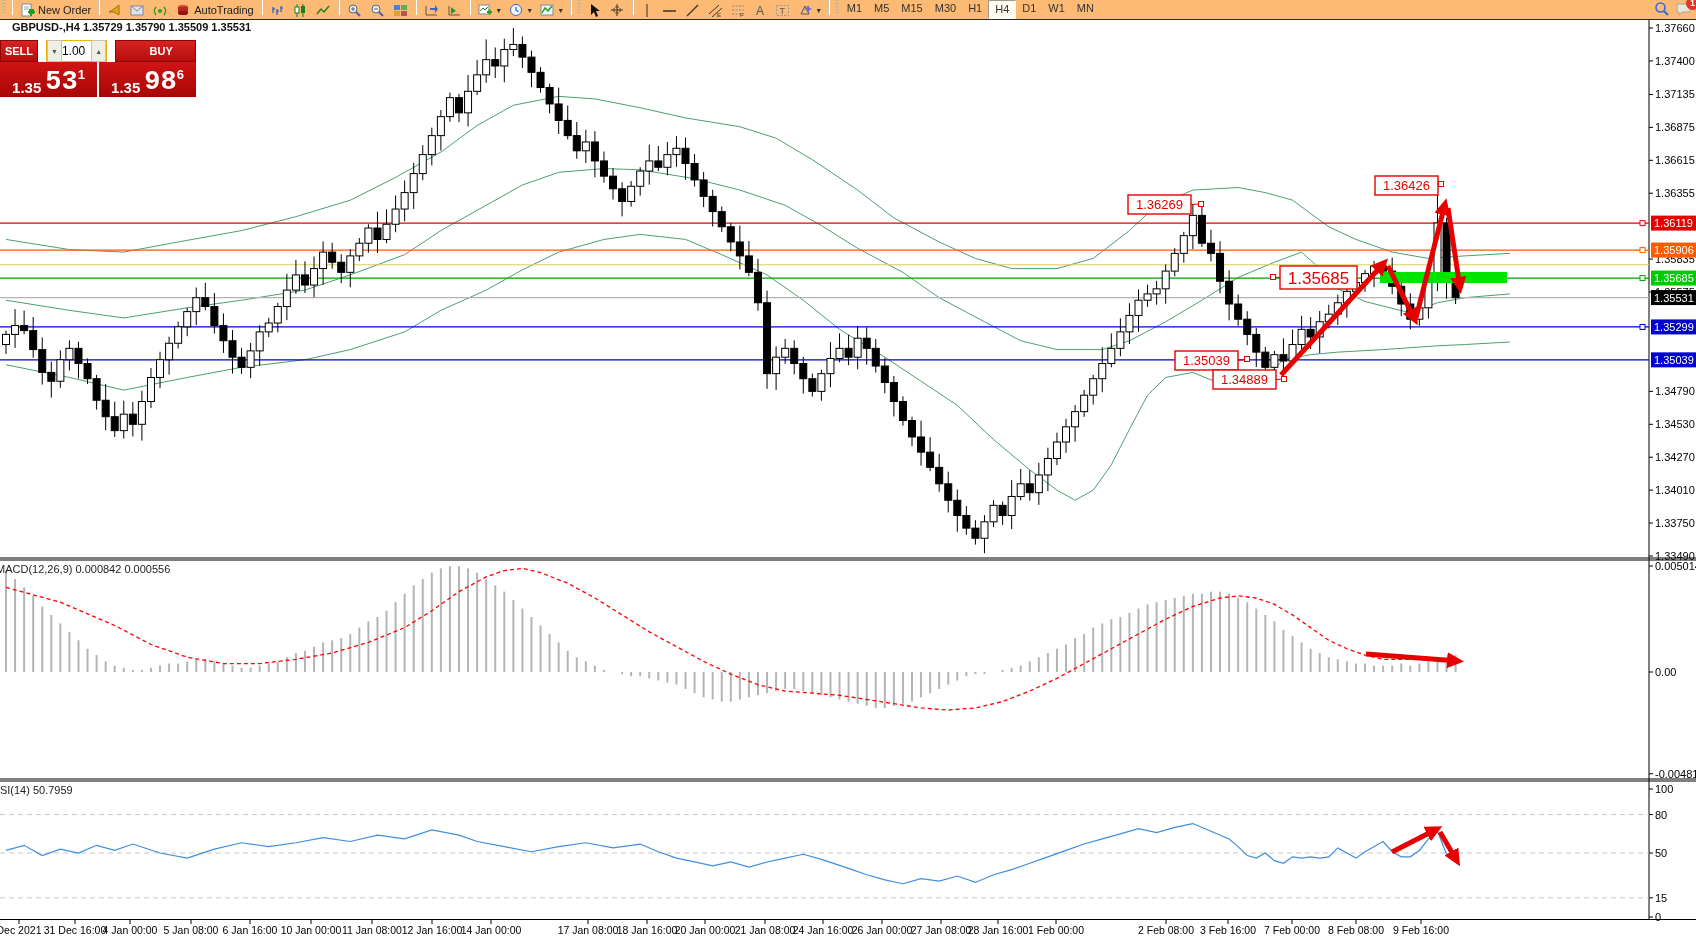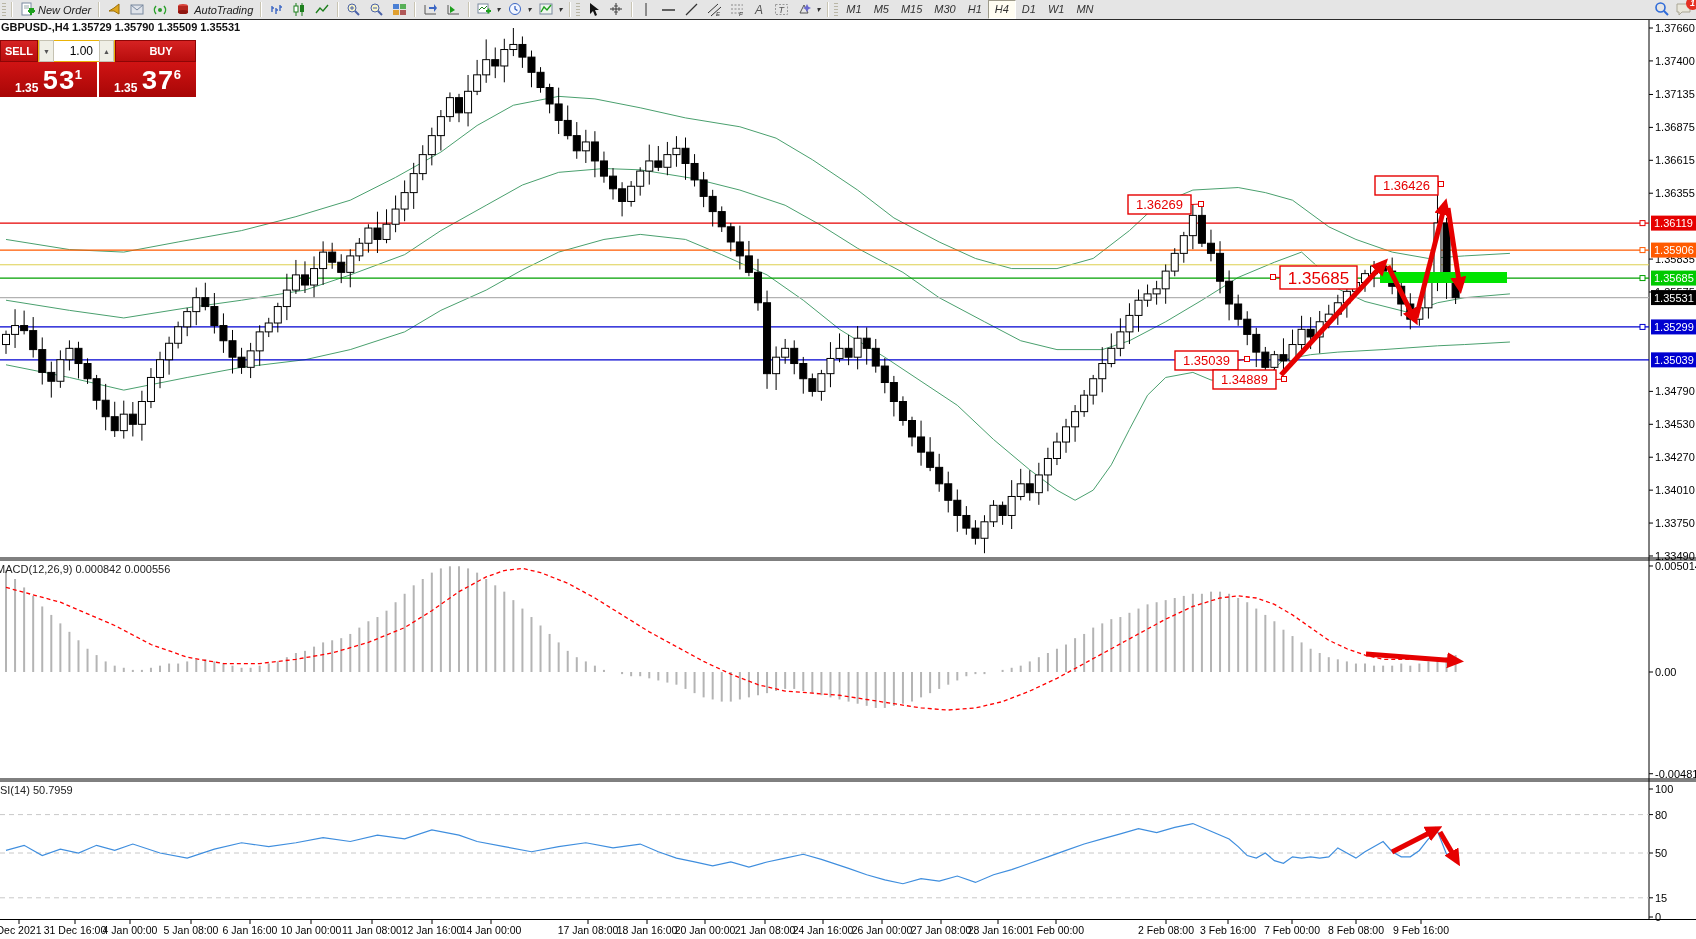--- a/index.html
+++ b/index.html
@@ -1,57 +1,57 @@
 <!DOCTYPE html>
 <html><head>
 <meta charset="utf-8">
 <style>
   html,body{margin:0;padding:0;}
   body{width:1696px;height:939px;overflow:hidden;background:#fff;
        font-family:"Liberation Sans", sans-serif;-webkit-font-smoothing:none;}
   #app{position:relative;width:1696px;height:939px;}
   
-  #toolbar{position:relative;z-index:5;height:19px;background:#e5e5e5;
-           border-bottom:1px solid #2b2b2b;display:flex;align-items:center;
-           font-size:11px;color:#222;user-select:none;font-style:italic;}
+  #toolbar{position:relative;z-index:5;height:19px;background:#fdba74;
+           border-bottom:1px solid #2b2b2b;display:flex;
+           font-size:11px;color:#222;user-select:none;}
   .grip{width:4px;height:14px;margin:0 2px;
         background:repeating-linear-gradient(180deg,#b9b6a6 0 1px,transparent 1px 3px);}
   .tsep{width:1px;height:15px;background:#c9c5b4;border-right:1px solid #fff;margin:0 3px;}
   .tb-btn{display:flex;align-items:center;gap:3px;padding:1px 3px;height:16px;cursor:default;border:1px solid transparent;}
   .tb-btn svg{display:block;}
   .caret{font-size:8px;color:#333;margin-left:1px;}
   .tf{padding:1px 6px;height:15px;line-height:15px;color:#333;}
   .tf.active{background:#fffdf2;border:1px solid #9d9a8a;border-right-color:#fff;border-bottom-color:#fff;}
   #tb-right{margin-left:auto;display:flex;align-items:center;gap:6px;padding-right:4px;}
   #chat-badge{position:relative;}
   #chat-badge .badge{position:absolute;top:-5px;right:-7px;width:13px;height:13px;border-radius:50%;
       background:#e53022;color:#fff;font-size:9px;font-weight:bold;text-align:center;line-height:13px;}
   
   #chart-svg{position:absolute;left:0;top:0;z-index:1;}
   .overlay{position:absolute;z-index:3;}
-  #quote-line{left:1px;top:21px;font-size:11px;font-weight:bold;color:#111;letter-spacing:0px;white-space:nowrap;}
+  #quote-line{left:12px;top:21px;font-size:11px;font-weight:bold;color:#111;letter-spacing:0px;white-space:nowrap;}
   #macd-label{left:-4px;top:563px;font-size:11px;color:#222;white-space:nowrap;}
   #rsi-label{left:-8px;top:784px;font-size:11px;color:#222;white-space:nowrap;}
   
   #oneclick{left:0;top:40px;width:196px;}
-  #oc-row1{display:flex;height:22px;}
+  #oc-row1{display:flex;height:22px;gap:8px;}
   .oc-btn{background:linear-gradient(#d62222,#b80d0d);color:#fff;font-size:11px;font-weight:bold;
           display:flex;align-items:center;justify-content:center;border:1px solid #8d0606;}
   #oc-sell-btn{width:36px;}
   #oc-buy-btn{width:68px;padding-left:11px;}
   #oc-vol{flex:1;display:flex;align-items:center;background:#fff;border:1px solid #eab308;}
   #oc-vol .spin{width:13px;height:100%;background:#efefe6;color:#555;font-size:7px;
                 display:flex;align-items:center;justify-content:center;border:1px solid #c5c2b2;}
   #oc-vol .val{flex:1;text-align:right;padding-right:6px;font-size:12px;color:#000;}
   #oc-row2{display:flex;height:35px;margin-top:0px;}
   .oc-price{background:linear-gradient(#d01414,#a80606);color:#fff;display:flex;align-items:flex-end;
             justify-content:center;padding-bottom:2px;}
   #oc-bid{width:97px;margin-right:2px;}
   #oc-ask{width:97px;}
-  .oc-small{font-size:12px;font-weight:bold;line-height:14px;margin-right:4px;}
+  .oc-small{font-size:15px;font-weight:bold;line-height:14px;margin-right:4px;}
   .oc-big{font-size:27px;font-weight:bold;line-height:25px;font-family:Liberation Mono, monospace;}
   .oc-sup{font-size:13px;font-weight:bold;line-height:26px;align-self:flex-start;}
 </style>
 </head>
 <body>
 
 <div id="app">
 
   <div id="toolbar">
     <span class="grip"></span>
@@ -948,21 +948,21 @@
       <div class="oc-btn" id="oc-buy-btn">BUY</div>
     </div>
     <div id="oc-row2">
       <div class="oc-price" id="oc-bid">
         <span class="oc-small">1.35</span>
         <span class="oc-big">53</span>
         <span class="oc-sup">1</span>
       </div>
       <div class="oc-price" id="oc-ask">
         <span class="oc-small">1.35</span>
-        <span class="oc-big">37</span>
+        <span class="oc-big">98</span>
         <span class="oc-sup">6</span>
       </div>
     </div>
   </div>
 
   <div class="overlay" id="macd-label">MACD(12,26,9) 0.000842 0.000556</div>
   <div class="overlay" id="rsi-label">RSI(14) 50.7959</div>
 </div>
 
 </body></html>

